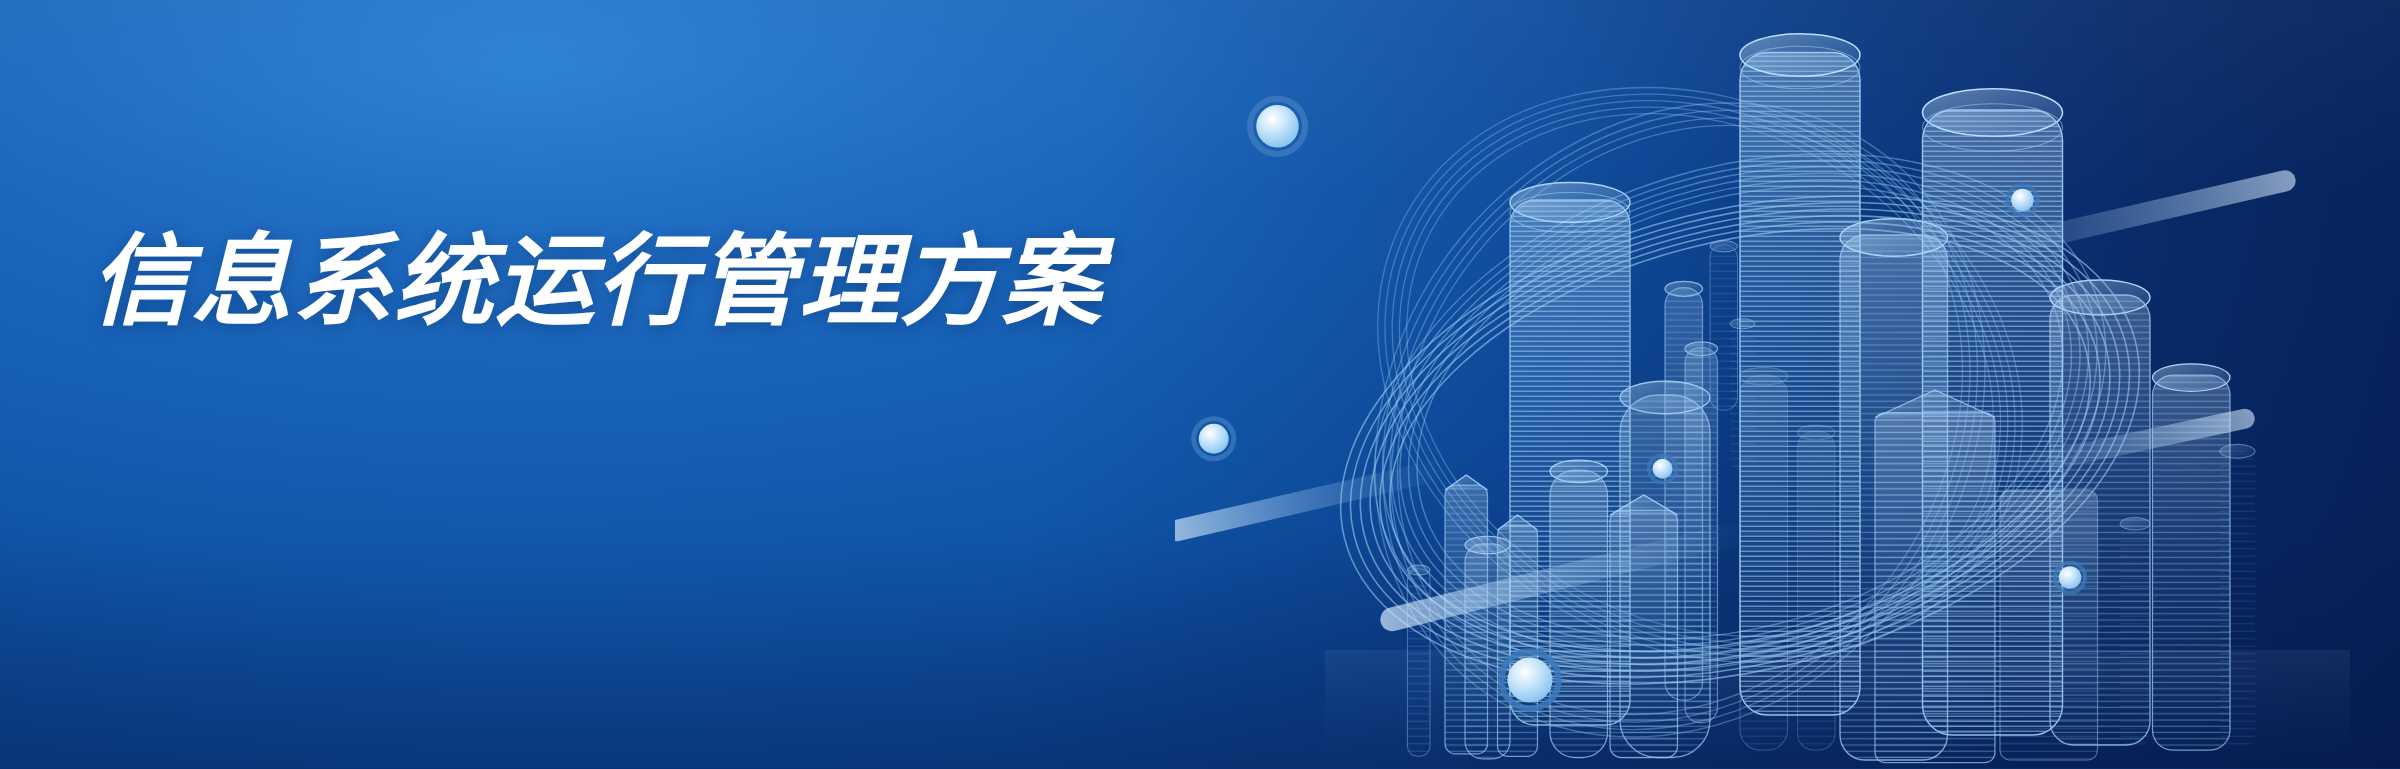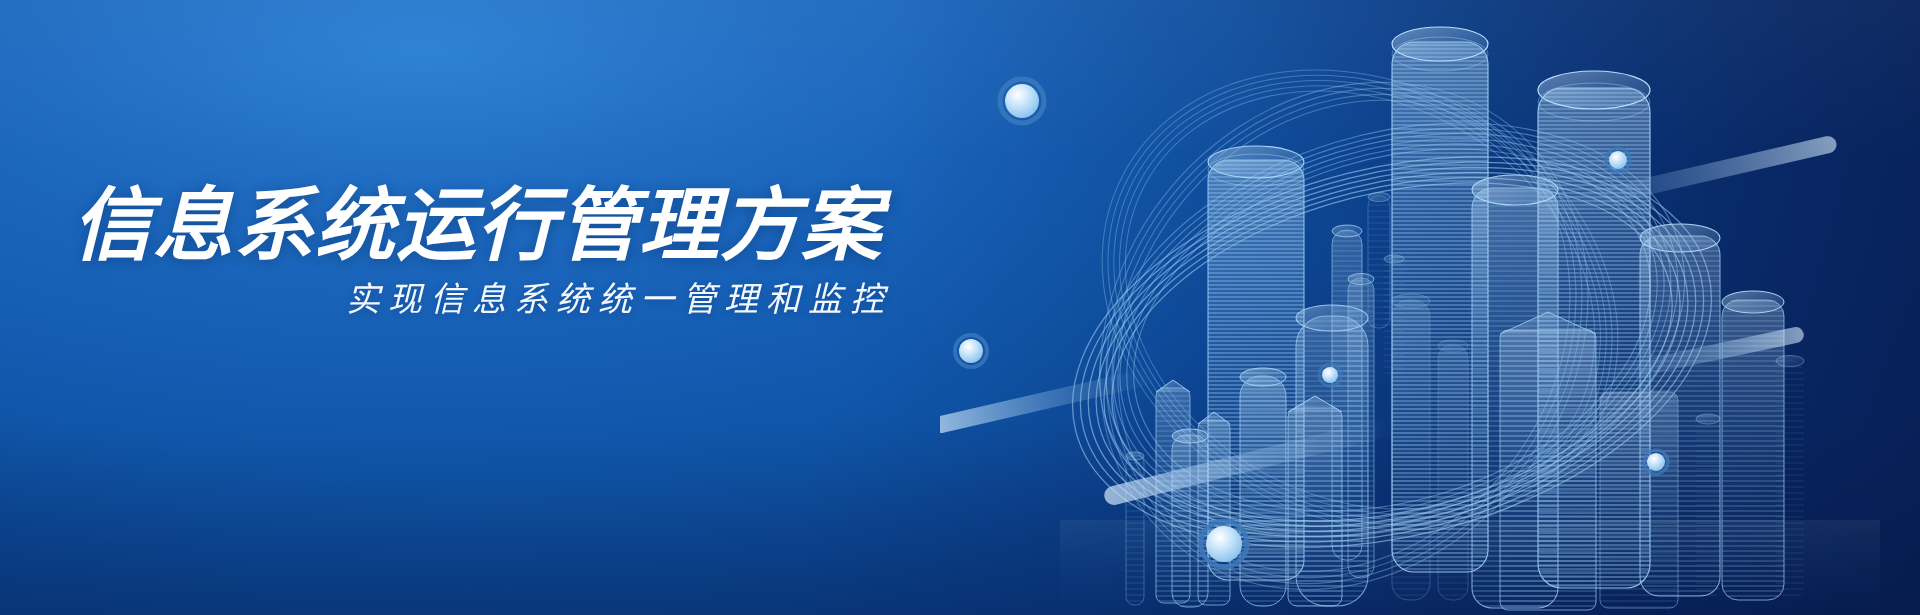--- a/index.html
+++ b/index.html
@@ -387,16 +387,15 @@
         <g>
           <circle cx="716" cy="462" r="12" fill="none" stroke="#3b79bd" stroke-width="3.2" opacity=".75"></circle>
           <circle cx="716" cy="462" r="9" fill="url(#orbGrad)"></circle>
         </g>
       </g>
     </svg>
   </div>
 
   <div class="text-block">
     <h1 class="title">信息系统运行管理方案</h1>
-    <p class="subtitle">实现信息系统统一管理和监控</p>
   </div>
 
 </div>
 
 </body></html>

